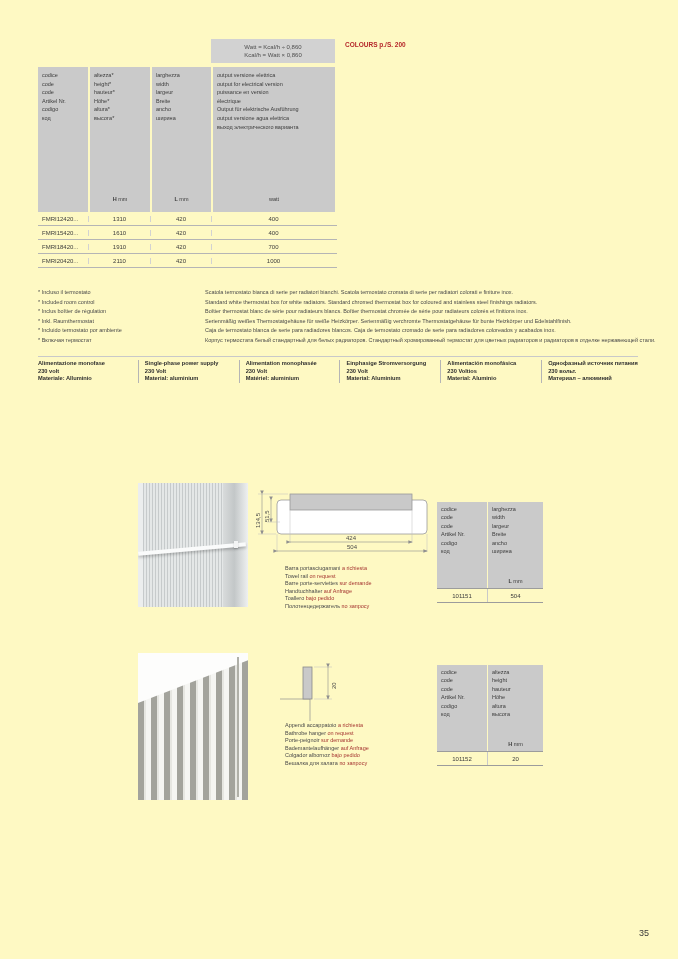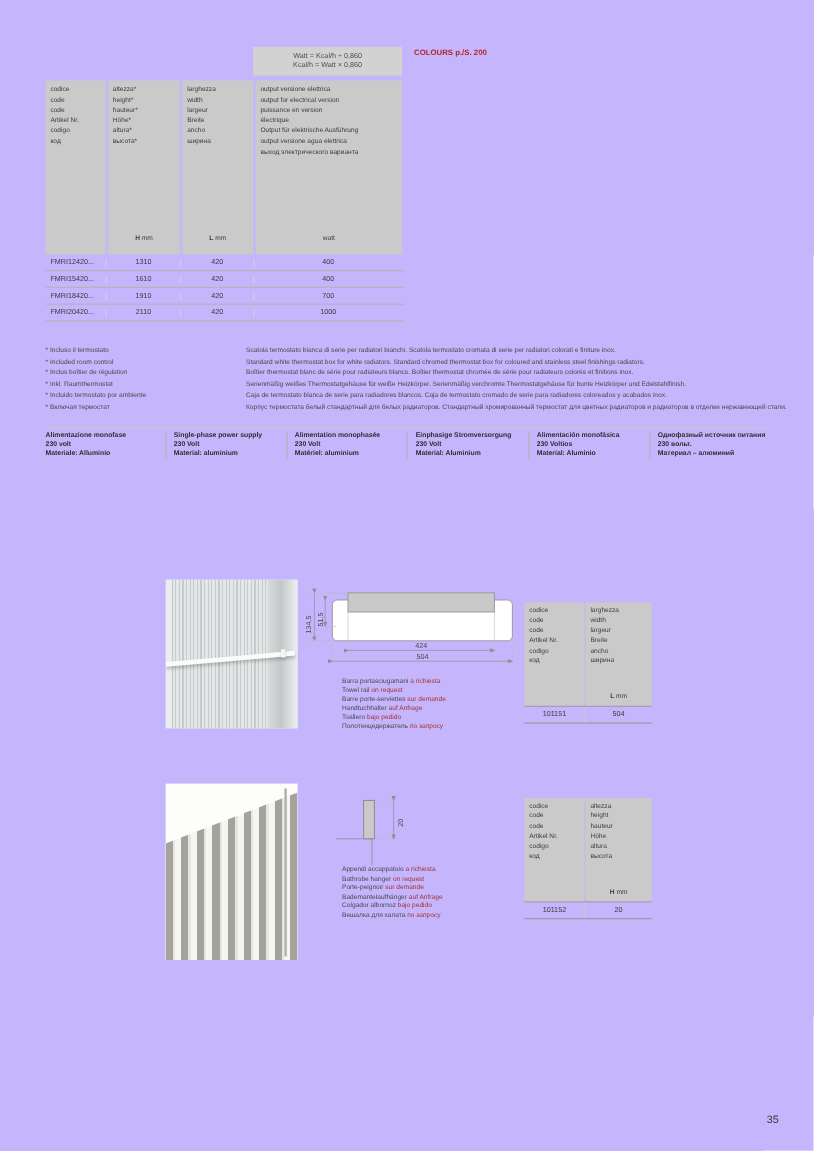--- a/index.html
+++ b/index.html
@@ -1,16 +1,16 @@
 <!DOCTYPE html>
 <html><head>
 <meta charset="utf-8">
 <style>
   html,body{margin:0;padding:0;background:#ffffff;}
-  .page{position:relative;width:678px;height:959px;background:#c4b5fd;overflow:hidden;
+  .page{position:relative;width:678px;height:959px;background:#fef9c3;overflow:hidden;
         font-family:"Liberation Sans",sans-serif;color:#3c3c3c;}
   .abs{position:absolute;}
 
   
   .formula-box{left:211px;top:39px;width:124px;height:24px;background:#d2d2d2;
     display:flex;flex-direction:column;justify-content:center;align-items:center;
     font-size:6px;line-height:8px;color:#4e4e4e;}
   .colours-ref{left:345px;top:41px;font-size:6.5px;font-weight:bold;color:#b5272a;}
 
   

